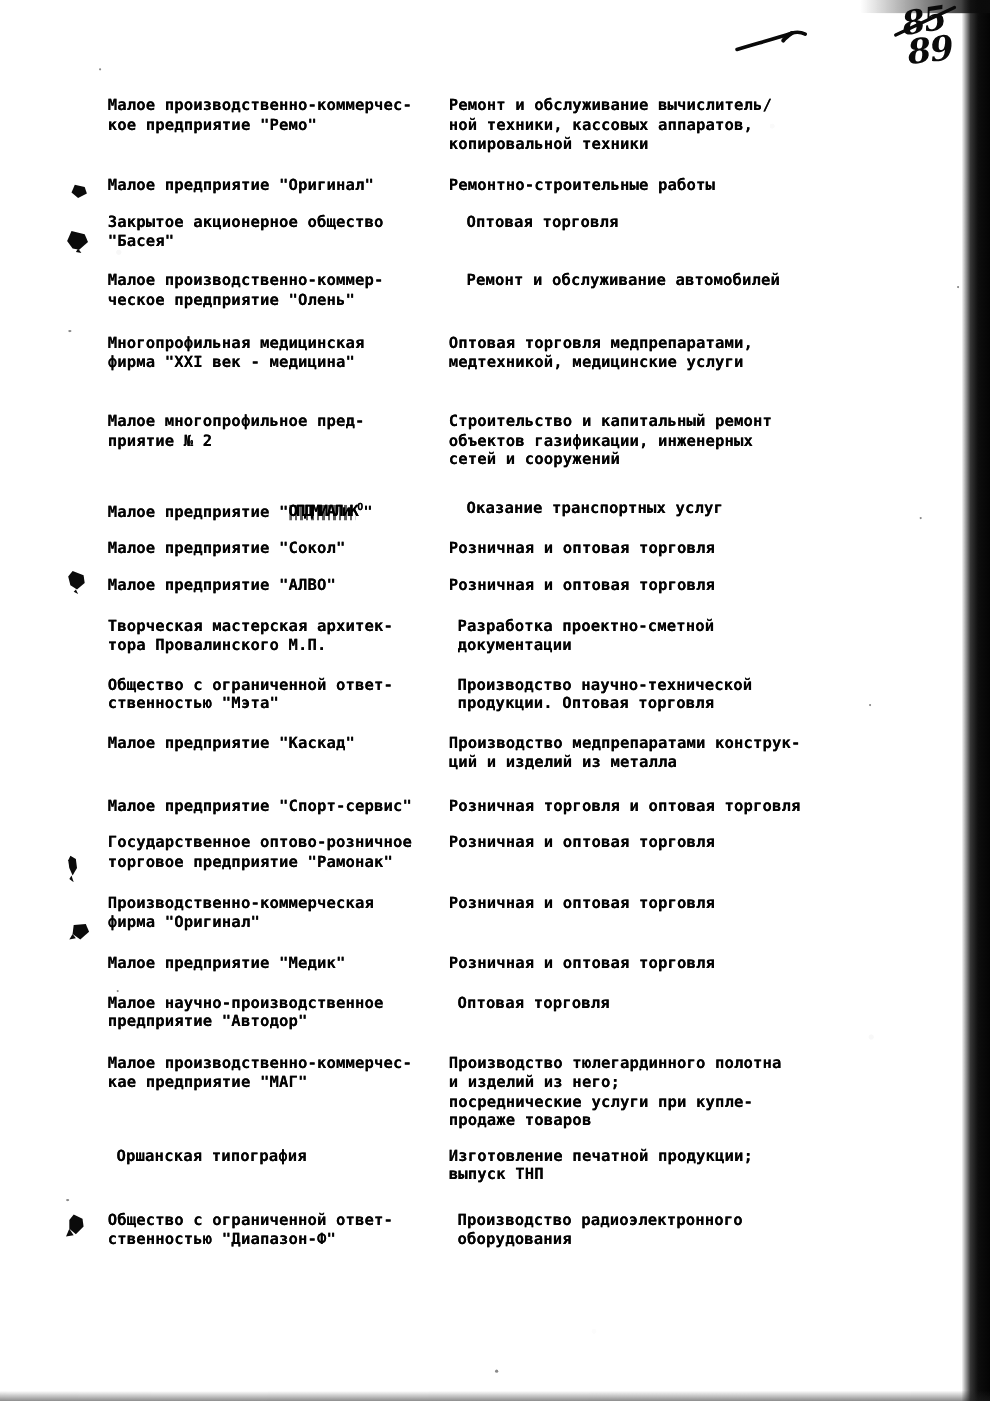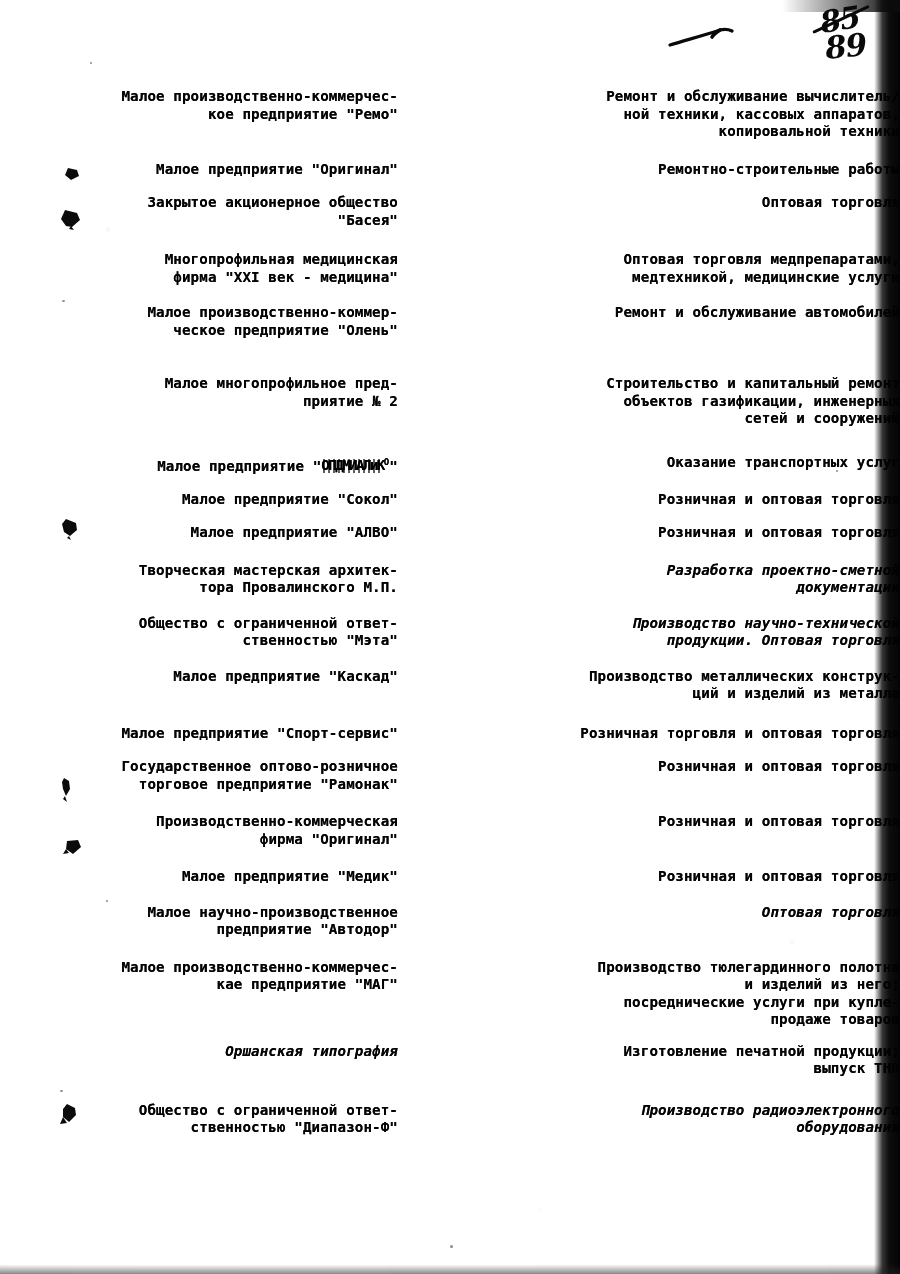--- a/index.html
+++ b/index.html
@@ -65,21 +65,21 @@
     position:absolute;top:26px;left:668px;
     width:74px;height:22px;
   }
 
   
   .margin-mark{position:absolute;width:20px;height:18px;}
 
   
   .body{
     position:absolute;
-    top:88px;left:0;right:0;text-align:right;
+    top:88px;left:0;right:0;
   }
   .row{
     position:relative;
     display:flex;
     align-items:flex-start;
   }
   .col-left{
     width:398px;
     padding-left:98px;
     box-sizing:border-box;
@@ -91,21 +91,21 @@
   }
   .cell{
     font-size:14.2px;
     line-height:17.5px;
     letter-spacing:.1px;
     white-space:pre-line;
     font-weight:700;
     text-shadow:0 0 .6px rgba(0,0,0,.75);
   }
   .cell.indent{padding-left:16px;}
-  .cell.indent-sm{padding-left:8px;font-style:italic;}
+  .cell.indent-sm{padding-left:8px;}
 
   
   .overstrike{
     position:relative;
     display:inline-block;
     letter-spacing:-1.6px;
     filter:contrast(1.5);
   }
   .overstrike::after{
     content:"";
@@ -186,38 +186,38 @@
       </svg>
       <div class="col-left">
         <div class="cell">Закрытое акционерное общество
 "Басея"</div>
       </div>
       <div class="col-right">
         <div class="cell indent">Оптовая торговля</div>
       </div>
     </div>
 
+    <div class="row" style="margin-top:18px">
+      <div class="col-left">
+        <div class="cell">Малое производственно-коммер-
+ческое предприятие "Олень"</div>
+      </div>
+      <div class="col-right">
+        <div class="cell indent">Ремонт и обслуживание автомобилей</div>
+      </div>
+    </div>
+
     <div class="row" style="margin-top:22px">
       <div class="col-left">
         <div class="cell">Многопрофильная медицинская
 фирма "XXI век - медицина"</div>
       </div>
       <div class="col-right">
         <div class="cell">Оптовая торговля медпрепаратами,
 медтехникой, медицинские услуги</div>
-      </div>
-    </div>
-
-    <div class="row" style="margin-top:18px">
-      <div class="col-left">
-        <div class="cell">Малое производственно-коммер-
-ческое предприятие "Олень"</div>
-      </div>
-      <div class="col-right">
-        <div class="cell indent">Ремонт и обслуживание автомобилей</div>
       </div>
     </div>
 
     <div class="row" style="margin-top:36px">
       <div class="col-left">
         <div class="cell">Малое многопрофильное пред-
 приятие № 2</div>
       </div>
       <div class="col-right">
         <div class="cell">Строительство и капитальный ремонт
@@ -277,21 +277,21 @@
         <div class="cell indent-sm">Производство научно-технической
 продукции. Оптовая торговля</div>
       </div>
     </div>
 
     <div class="row" style="margin-top:18px">
       <div class="col-left">
         <div class="cell">Малое предприятие "Каскад"</div>
       </div>
       <div class="col-right">
-        <div class="cell">Производство металлических конструк-
+        <div class="cell">Производство медпрепаратами конструк-
 ций и изделий из металла</div>
       </div>
     </div>
 
     <div class="row" style="margin-top:22px">
       <div class="col-left">
         <div class="cell">Малое предприятие "Спорт-сервис"</div>
       </div>
       <div class="col-right">
         <div class="cell">Розничная торговля и оптовая торговля</div>

